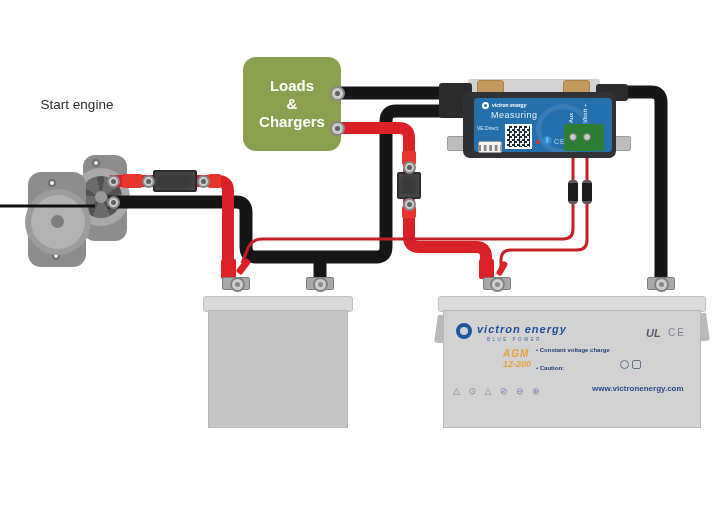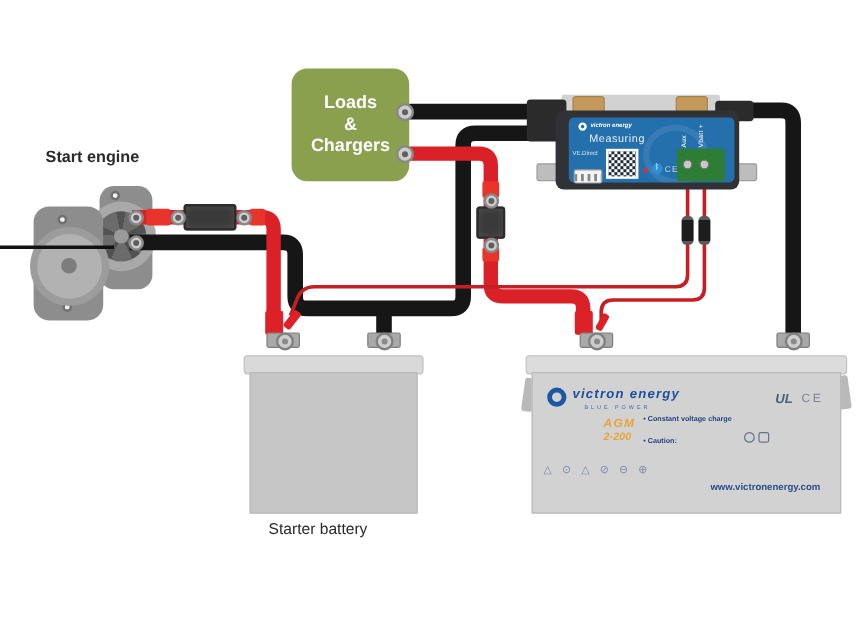--- a/index.html
+++ b/index.html
@@ -74,21 +74,21 @@
   <div class="handle" style="left:436px;top:315px;width:9px;height:28px;transform:rotate(8deg);"></div>
   <div class="handle" style="left:698px;top:313px;width:10px;height:28px;transform:rotate(-8deg);"></div>
   <div class="batbody" style="left:443px;top:310px;width:258px;height:118px;background:#d2d2d2;"></div>
 
   <div class="abs" style="z-index:2;left:456px;top:323px;width:16px;height:16px;border:4px solid #1c57a5;border-radius:50%;box-sizing:border-box;"></div>
   <div class="abs lbl" style="left:477px;top:323px;font-size:11px;font-weight:bold;font-style:italic;color:#1c4f9e;letter-spacing:1px;">victron energy</div>
   <div class="abs lbl" style="left:487px;top:337px;font-size:4.5px;color:#4068a8;letter-spacing:2.5px;">BLUE POWER</div>
   <div class="abs lbl" style="left:646px;top:327px;font-size:11px;font-weight:bold;font-style:italic;color:#555f6e;">UL</div>
   <div class="abs lbl" style="left:668px;top:327px;font-size:10px;color:#7b8494;letter-spacing:2px;">CE</div>
   <div class="abs lbl" style="left:503px;top:348px;font-size:10px;font-weight:bold;font-style:italic;color:#e8a43c;letter-spacing:1px;">AGM</div>
-  <div class="abs lbl" style="left:503px;top:359px;font-size:9px;font-weight:bold;font-style:italic;color:#e8a43c;">2-200</div>
+  <div class="abs lbl" style="left:503px;top:359px;font-size:9px;font-weight:bold;font-style:italic;color:#e8a43c;">12-200</div>
   <div class="abs lbl" style="left:536px;top:347px;font-size:6px;font-weight:bold;color:#24427c;">• Constant voltage charge</div>
   <div class="abs lbl" style="left:536px;top:365px;font-size:6px;font-weight:bold;color:#24427c;">• Caution:</div>
 
   <div>
     <div class="bar" style="left:452px;top:351px;width:46px;"></div>
     <div class="bar" style="left:452px;top:356px;width:44px;"></div>
     <div class="bar" style="left:452px;top:361px;width:40px;"></div>
     <div class="bar" style="left:452px;top:366px;width:42px;"></div>
     <div class="bar" style="left:452px;top:371px;width:30px;"></div>
   </div>
@@ -102,21 +102,21 @@
   </div>
   <div class="abs" style="z-index:2;left:620px;top:360px;width:9px;height:9px;border:1.5px solid #66728c;border-radius:50%;box-sizing:border-box;"></div>
   <div class="abs" style="z-index:2;left:632px;top:360px;width:9px;height:9px;border:1.5px solid #66728c;border-radius:2px;box-sizing:border-box;"></div>
   <div>
     <div class="bar" style="left:645px;top:360px;width:40px;height:1.5px;"></div>
     <div class="bar" style="left:645px;top:364px;width:38px;height:1.5px;"></div>
     <div class="bar" style="left:645px;top:368px;width:42px;height:1.5px;"></div>
     <div class="bar" style="left:645px;top:372px;width:30px;height:1.5px;"></div>
   </div>
   <div class="abs lbl" style="left:453px;top:386px;font-size:9px;color:#7b8aa8;letter-spacing:3px;">△ ⊙ △ ⊘ ⊖ ⊕</div>
-  <div class="abs lbl" style="left:592px;top:401px;font-size:8px;font-weight:bold;color:#2a4d8f;">www.victronenergy.com</div>
+  <div class="abs lbl" style="left:592px;top:384px;font-size:8px;font-weight:bold;color:#2a4d8f;">www.victronenergy.com</div>
 
   <svg width="717" height="518" viewBox="0 0 717 518">
     <path d="M0 206 H95" stroke="#111" stroke-width="3" fill="none"></path>
     <path d="M108 202 H236 Q246 202 246 212 V247 Q246 257 256 257 H376 Q386 257 386 247 V121 Q386 111 396 111 H446" stroke="#161616" stroke-width="13" fill="none"></path>
     <path d="M320 257 V282" stroke="#161616" stroke-width="13" fill="none"></path>
     <path d="M341 93 H446" stroke="#161616" stroke-width="13" fill="none"></path>
     <path d="M618 92 H651 Q661 92 661 102 V281" stroke="#161616" stroke-width="13" fill="none"></path>
     <path d="M110 181 H218 Q228 181 228 191 V267" stroke="#da2128" stroke-width="12" fill="none"></path>
     <path d="M341 128 H399 Q409 128 409 138 V237 Q409 247 419 247 H476 Q486 247 486 257 V277" stroke="#da2128" stroke-width="12" fill="none"></path>
     <path d="M573 152 V229 Q573 239 563 239 H262 Q252 239 248 248 L242 263" stroke="#c41f24" stroke-width="3" fill="none"></path>
@@ -188,18 +188,17 @@
   <div class="clamp" style="left:306px;top:277px;width:28px;height:13px;"></div>
   <div class="nut" style="left:312.5px;top:276.5px;"></div>
   <div class="clamp" style="left:483px;top:277px;width:28px;height:13px;"></div>
   <div class="nut" style="left:489.5px;top:276.5px;"></div>
   <div class="clamp" style="left:647px;top:277px;width:28px;height:13px;"></div>
   <div class="nut" style="left:653.5px;top:276.5px;"></div>
 
   <div class="washer" style="left:107px;top:175px;width:13px;height:13px;"></div>
   <div class="washer" style="left:107px;top:196px;width:13px;height:13px;"></div>
 
-  <div class="abs lbl" style="left:12px;top:123px;width:130px;text-align:center;font-size:13.5px;line-height:16px;font-weight:bold;">
+  <div class="abs lbl" style="left:12px;top:97px;width:130px;text-align:center;font-size:13.5px;line-height:16px;">
     <div>Start engine</div>
   </div>
-  <div class="abs lbl" style="left:195px;top:433px;width:140px;text-align:center;font-size:13px;">Starter battery</div>
 
 </div>
 
 </body></html>

